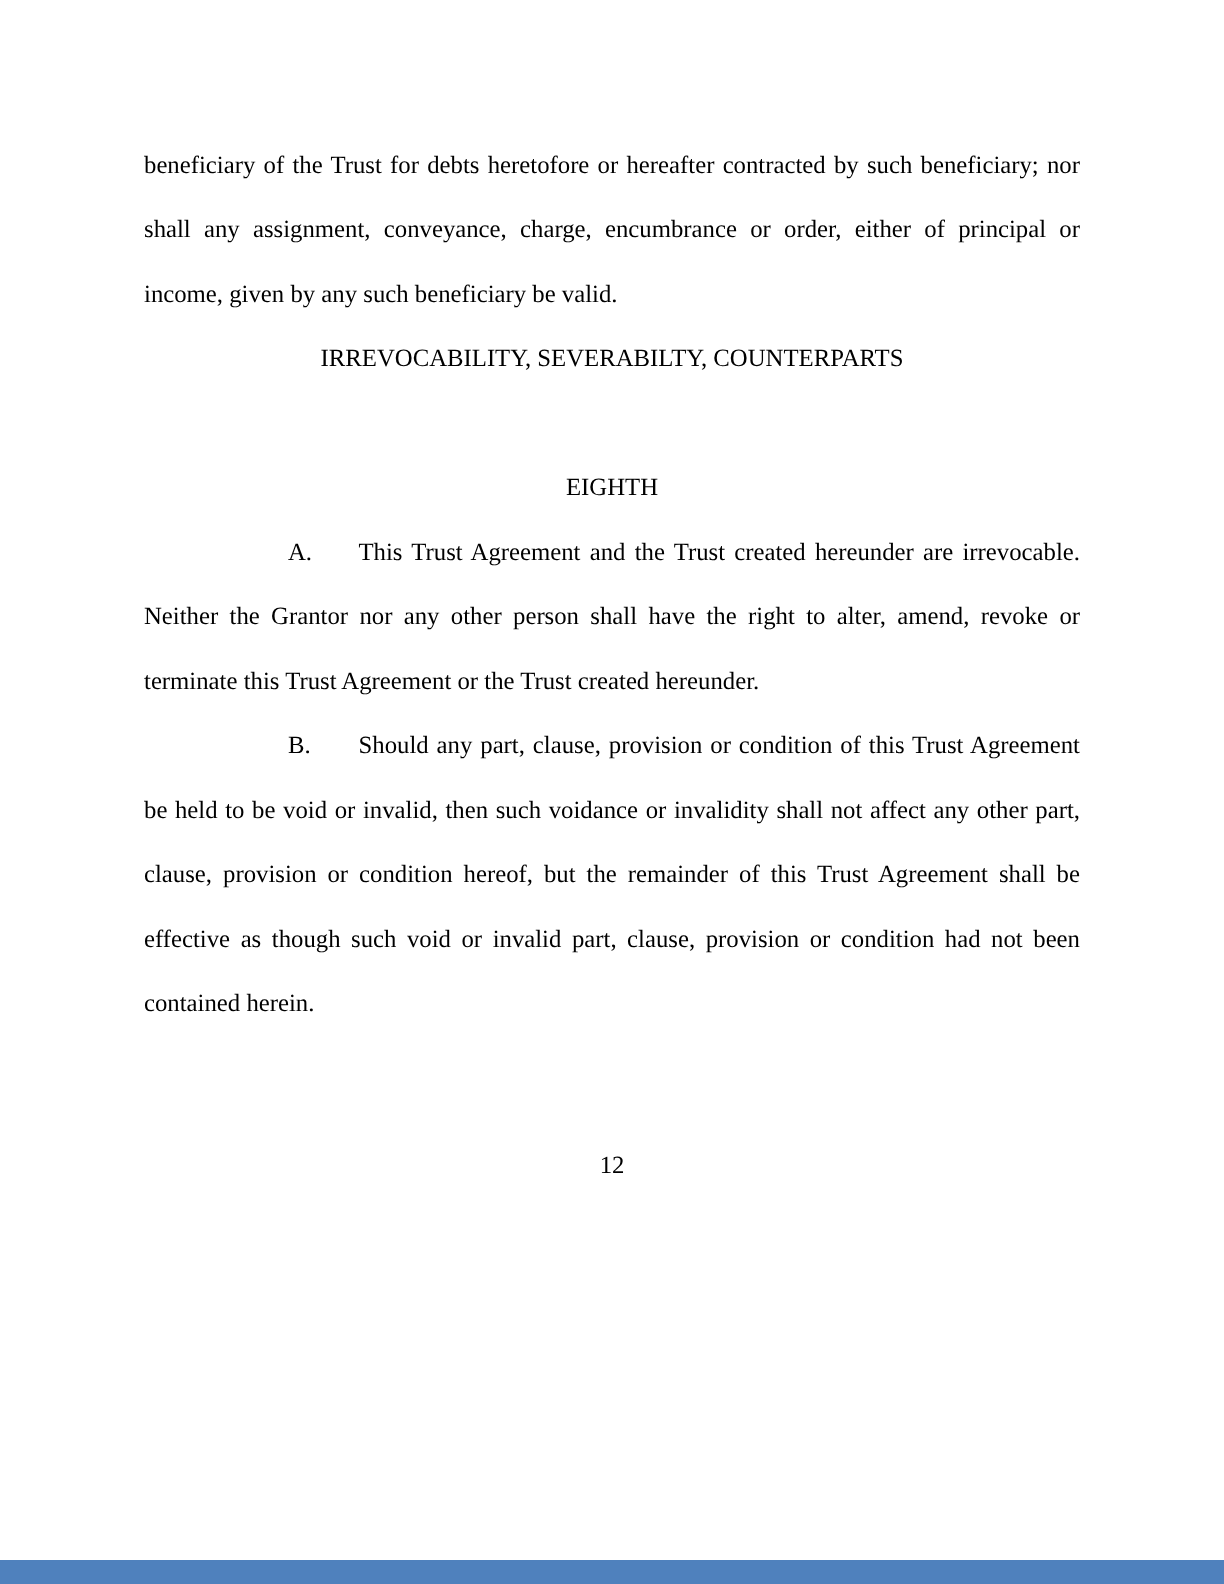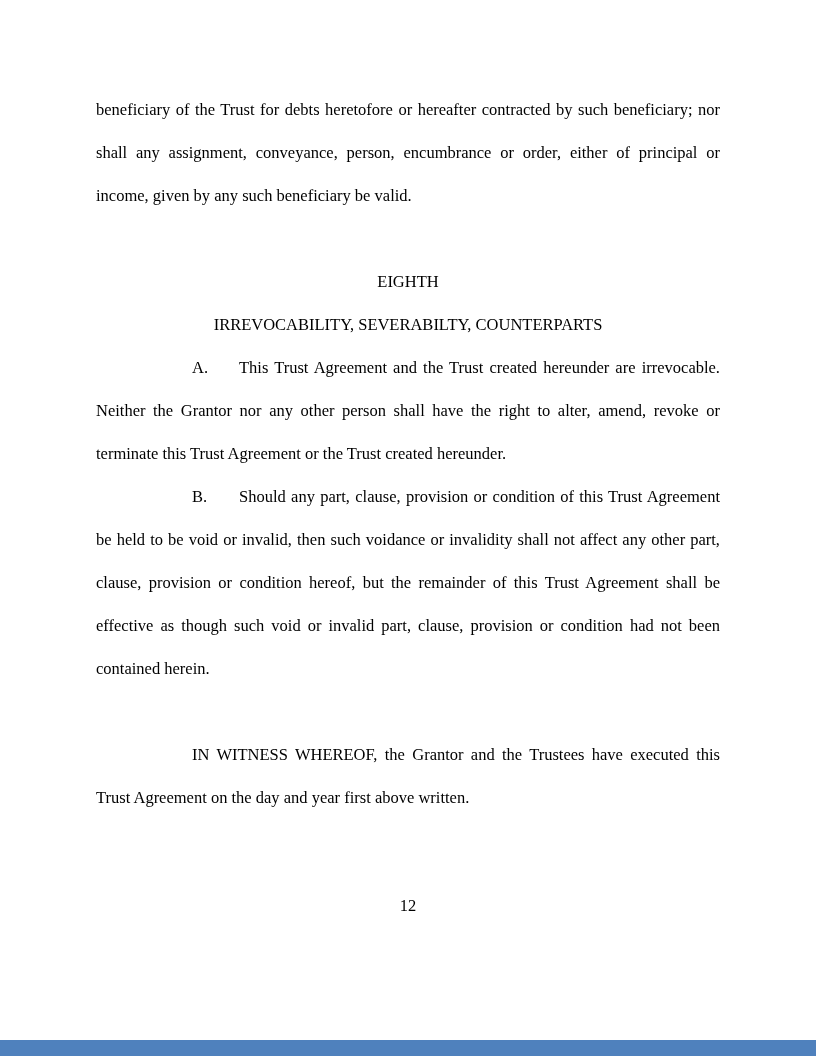--- a/index.html
+++ b/index.html
@@ -54,30 +54,29 @@
     width: 100%;
     height: 16px;
   }
 </style>
 </head>
 <body>
 
 <div class="page">
   <div class="content">
 
-    <p class="para">beneficiary of the Trust for debts heretofore or hereafter contracted by such beneficiary; nor shall any assignment, conveyance, person, encumbrance or order, either of principal or income, given by any such beneficiary be valid.</p>
+    <p class="para">beneficiary of the Trust for debts heretofore or hereafter contracted by such beneficiary; nor shall any assignment, conveyance, charge, encumbrance or order, either of principal or income, given by any such beneficiary be valid.</p>
+
+    <p class="heading">IRREVOCABILITY, SEVERABILTY, COUNTERPARTS</p>
 
     <p class="heading heading-top">EIGHTH</p>
-
-    <p class="heading">IRREVOCABILITY, SEVERABILTY, COUNTERPARTS</p>
 
     <p class="para indent"><span class="clause-label">A.</span><span>This Trust Agreement and the Trust created hereunder are irrevocable.  Neither the Grantor nor any other person shall have the right to alter, amend, revoke or terminate this Trust Agreement or the Trust created hereunder.</span></p>
 
     <p class="para indent"><span class="clause-label">B.</span><span>Should any part, clause, provision or condition of this Trust Agreement be held to be void or invalid, then such voidance or invalidity shall not affect any other part, clause, provision or condition hereof, but the remainder of this Trust Agreement shall be effective as though such void or invalid part, clause, provision or condition had not been contained herein.</span></p>
 
 
-    <p class="para indent closing">IN WITNESS WHEREOF, the Grantor and the Trustees have executed this Trust Agreement on the day and year first above written.</p>
 
     <div class="page-number">12</div>
   </div>
 
   <div class="bottom-bar" style="background: rgb(79, 129, 189);"></div>
 </div>
 
 </body></html>

